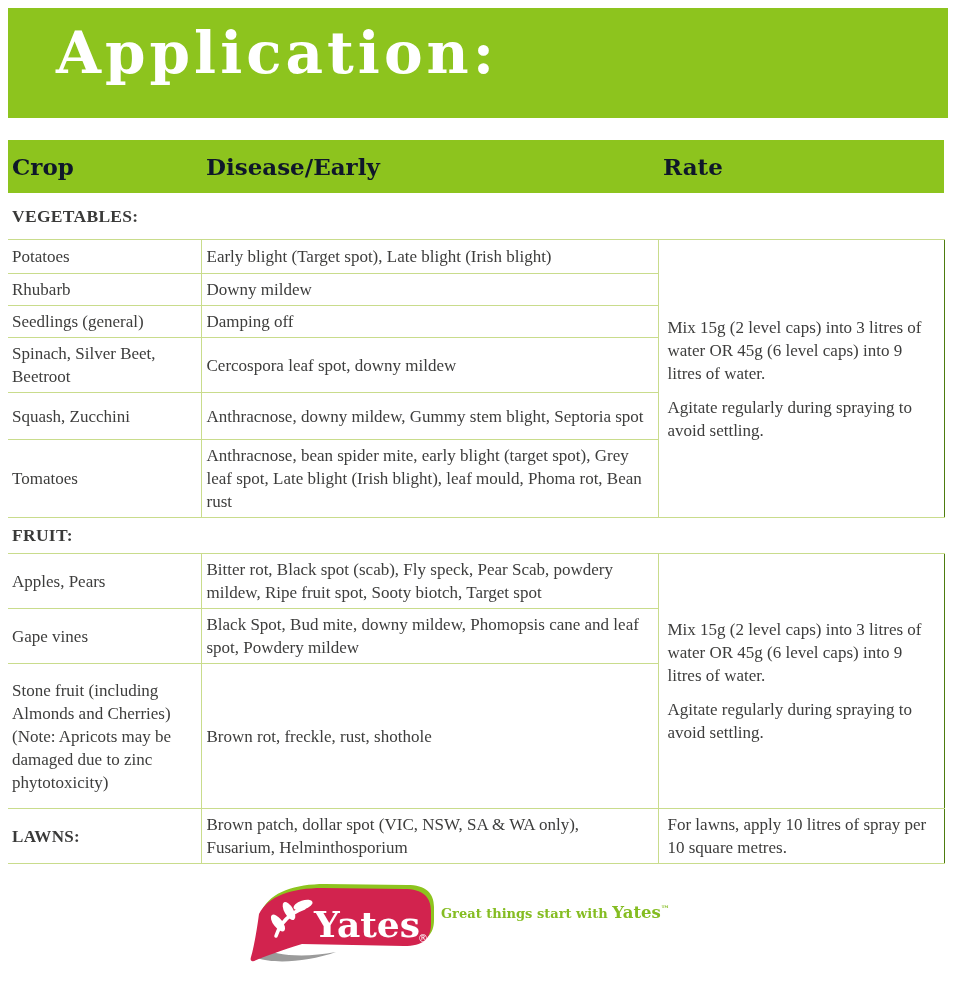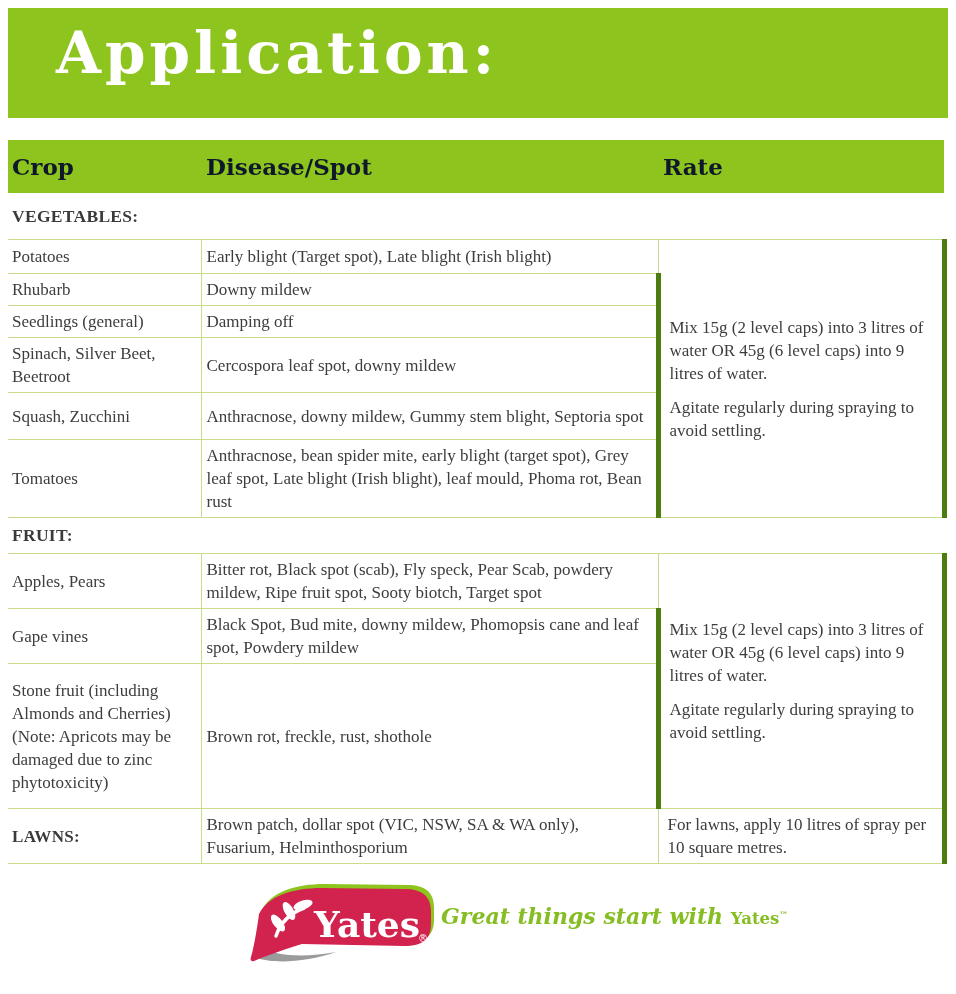--- a/index.html
+++ b/index.html
@@ -31,21 +31,21 @@
   col.c-disease{width:457px;}
   col.c-rate{width:286px;}
   tr.thead td{
     background:#8DC41E;border:none;height:45px;
     font-family:"DejaVu Serif", serif;font-weight:bold;
     font-size:23px;color:#0f172a;vertical-align:middle;
   }
   td{border:1px solid #C9DC8C;vertical-align:middle;
      padding:4px 8px 4px 5px;}
   td:first-child{border-left:none;padding-left:4px;}
-  td:last-child{border-right:5px solid #4d7c0f;}
+  td:last-child{border-right:1px solid #4d7c0f;}
   tr.section td{
     border-left:none;border-right:none;
     font-weight:bold;font-size:17.5px;color:#3A3A39;
     letter-spacing:.3px;
   }
   tr.section-first td{border-top:none;height:38px;}
   tr.section-fruit td{height:27px;margin-top:9px;}
   td.rate{padding-left:9px;padding-right:8px;}
   td.rate p{margin:0 0 11px 0;}
   td.rate p:last-child{margin-bottom:0;}
@@ -54,21 +54,21 @@
   tr.r-seedlings{height:28px;} tr.r-spinach{height:48px;}
   tr.r-squash{height:47px;} tr.r-tomatoes{height:69px;}
   tr.r-apples{height:47px;} tr.r-gape{height:48px;}
   tr.r-stone{height:145px;} tr.r-lawns{height:45px;}
   
   .logo{position:absolute;left:246px;top:884px;width:190px;height:82px;}
   .tagline{
     position:absolute;left:441px;top:903px;white-space:nowrap;
     font-family:"DejaVu Serif", serif;font-weight:bold;color:#85BD22;
   }
-  .tagline .t-main{font-size:22px;font-style:italic;}
+  .tagline .t-main{font-size:13px;}
   .tagline .t-brand{font-size:16.5px;}
   .tagline .t-tm{font-size:9px;vertical-align:super;}
 </style>
 </head>
 <body>
 
 <div class="page">
 
   <div class="banner">
     <span class="title">Application:</span>
@@ -77,21 +77,21 @@
   <table class="app">
     <colgroup>
         <col class="c-crop">
         <col class="c-disease">
         <col class="c-rate">
       </colgroup>
 
     <tbody>
         <tr class="thead">
       <td>Crop</td>
-      <td>Disease/Spot</td>
+      <td>Disease/Early</td>
       <td>Rate</td>
     </tr>
 
     <tr class="section section-first">
       <td colspan="3">VEGETABLES:</td>
     </tr>
 
     <tr class="r-potatoes">
       <td>Potatoes</td>
       <td>Early blight (Target spot), Late blight (Irish blight)</td>

